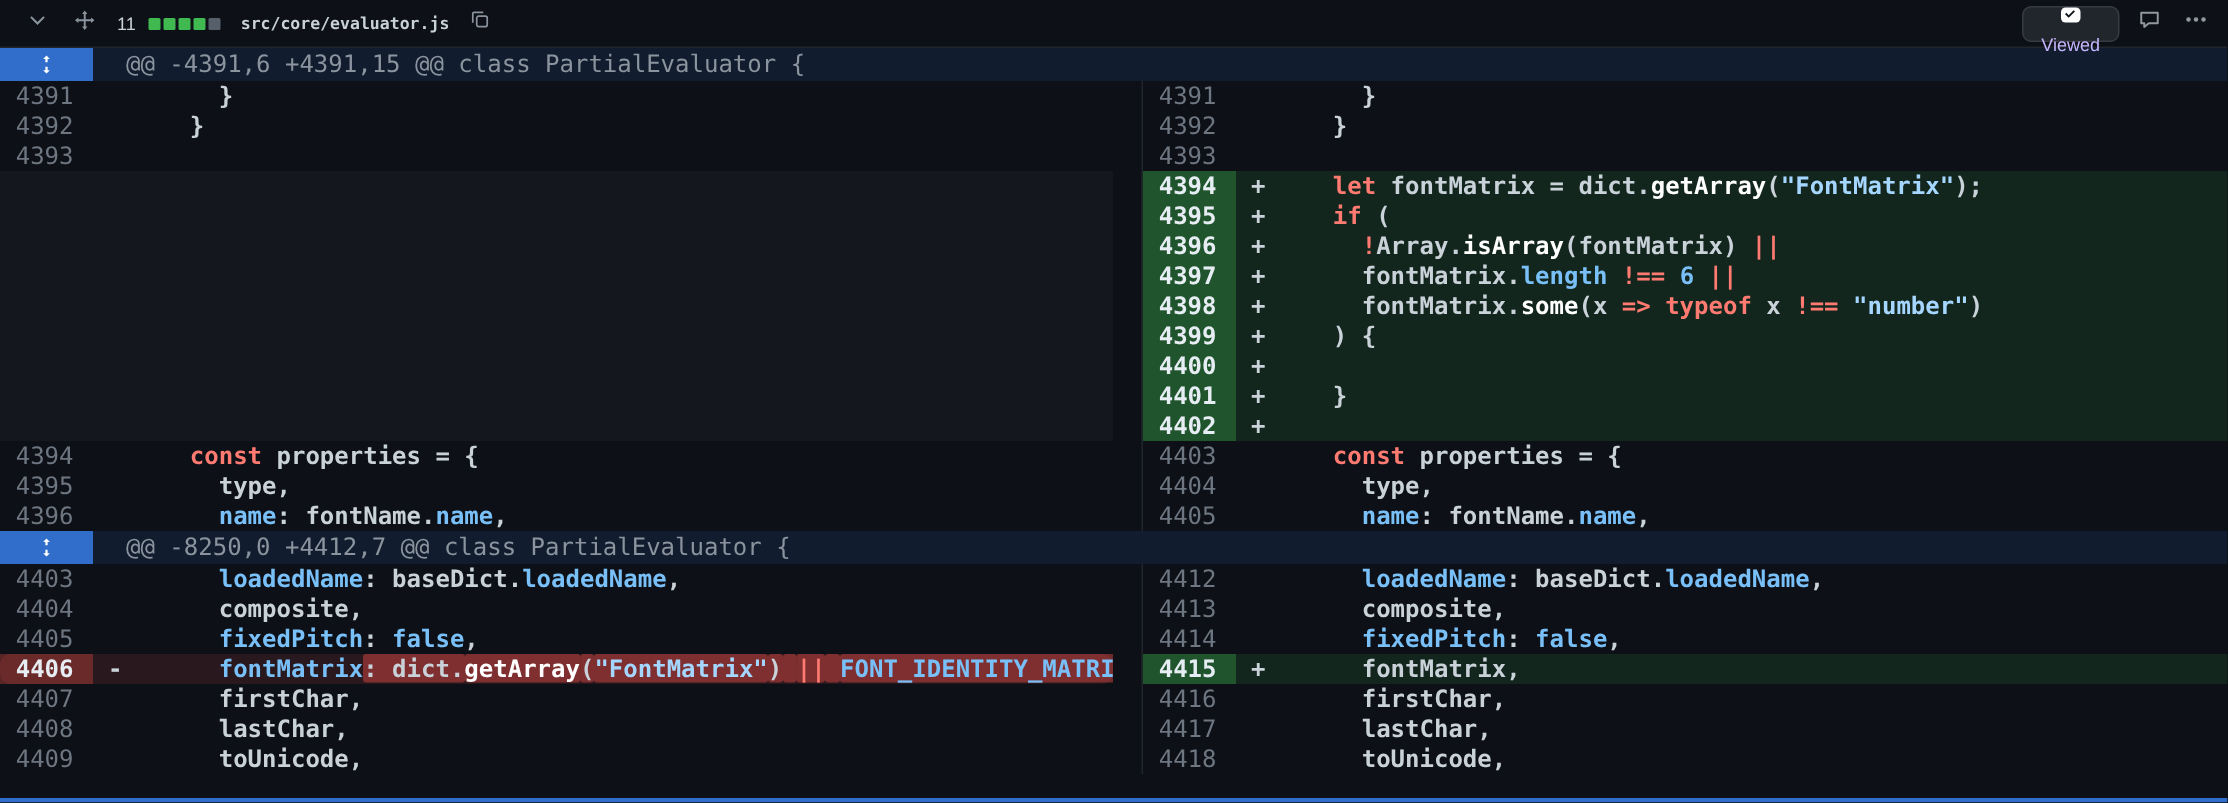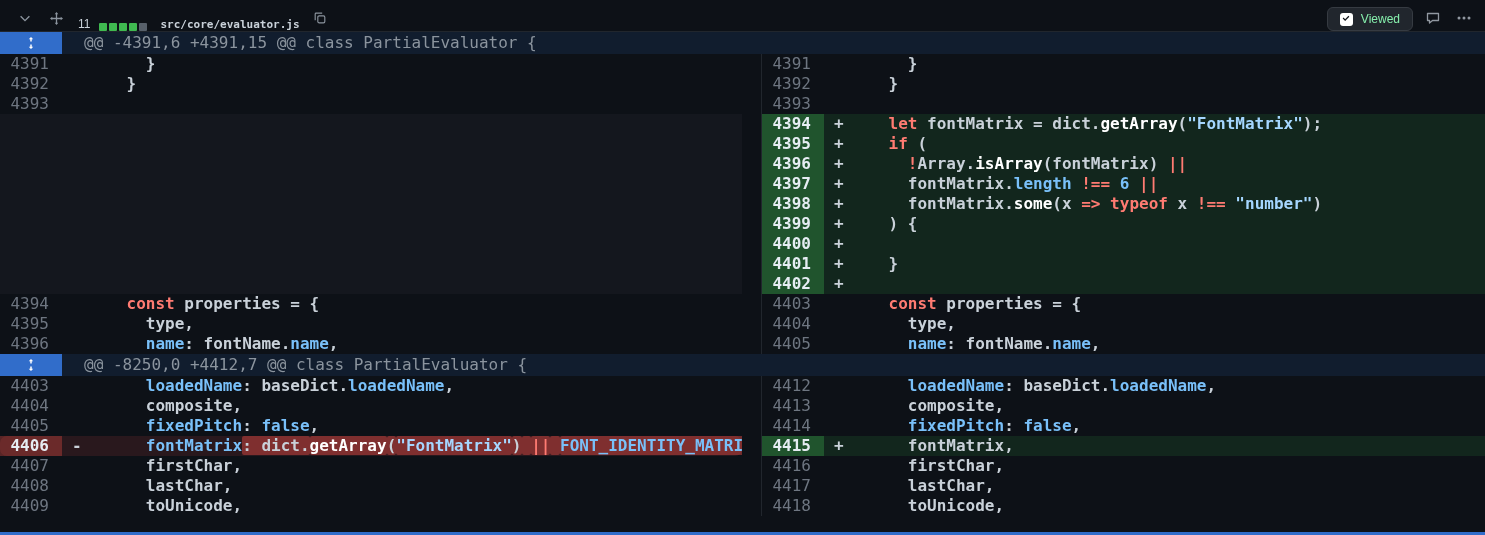--- a/index.html
+++ b/index.html
@@ -6,41 +6,41 @@
   html,body { background:#0d1117; }
   body {
     width:1485px; height:535px; overflow:hidden;
     font-family:"Liberation Sans", sans-serif;
     color:#c9d1d9;
   }
   .app { width:1485px; height:535px; background:#0d1117; }
 
   
   .file-header {
-    height:32px; display:flex; align-items:flex-end;
+    height:32px; display:flex; align-items:center;
     padding:0 10px 0 14px; gap:9px;
     background:#0d1117; border-bottom:1px solid #21262d;
   }
   .icon-btn {
     display:flex; align-items:center; justify-content:center;
     width:22px; height:22px; border-radius:4px; cursor:pointer; flex:none;
   }
   .changes-count { font-size:12px; color:#c9d1d9; margin-left:2px; }
   .diffstat { display:flex; align-items:center; gap:2px; }
   .diffstat .sq { width:8px; height:8px; border-radius:1px; }
   .filename {
     font-family:"DejaVu Sans Mono", monospace; font-size:11px;
     font-weight:600; color:#c9d1d9; margin-left:4px; cursor:pointer;
   }
   .spacer { flex:1; }
   .viewed-btn {
     display:flex; align-items:center; gap:8px;
     height:24px; padding:0 12px; border-radius:6px;
     background:#21262d; border:1px solid #363b42;
-    font-size:12px; color:#86efac; cursor:pointer;
+    font-size:12px; color:#c4b5fd; cursor:pointer;flex-direction:column;
   }
   .checkbox {
     width:13px; height:13px; border-radius:3px; background:#ffffff;
     display:flex; align-items:center; justify-content:center;
   }
 
   
   .diff-table { width:1485px; font-family:"DejaVu Sans Mono", monospace; font-size:16px; }
 
   .hunk {

